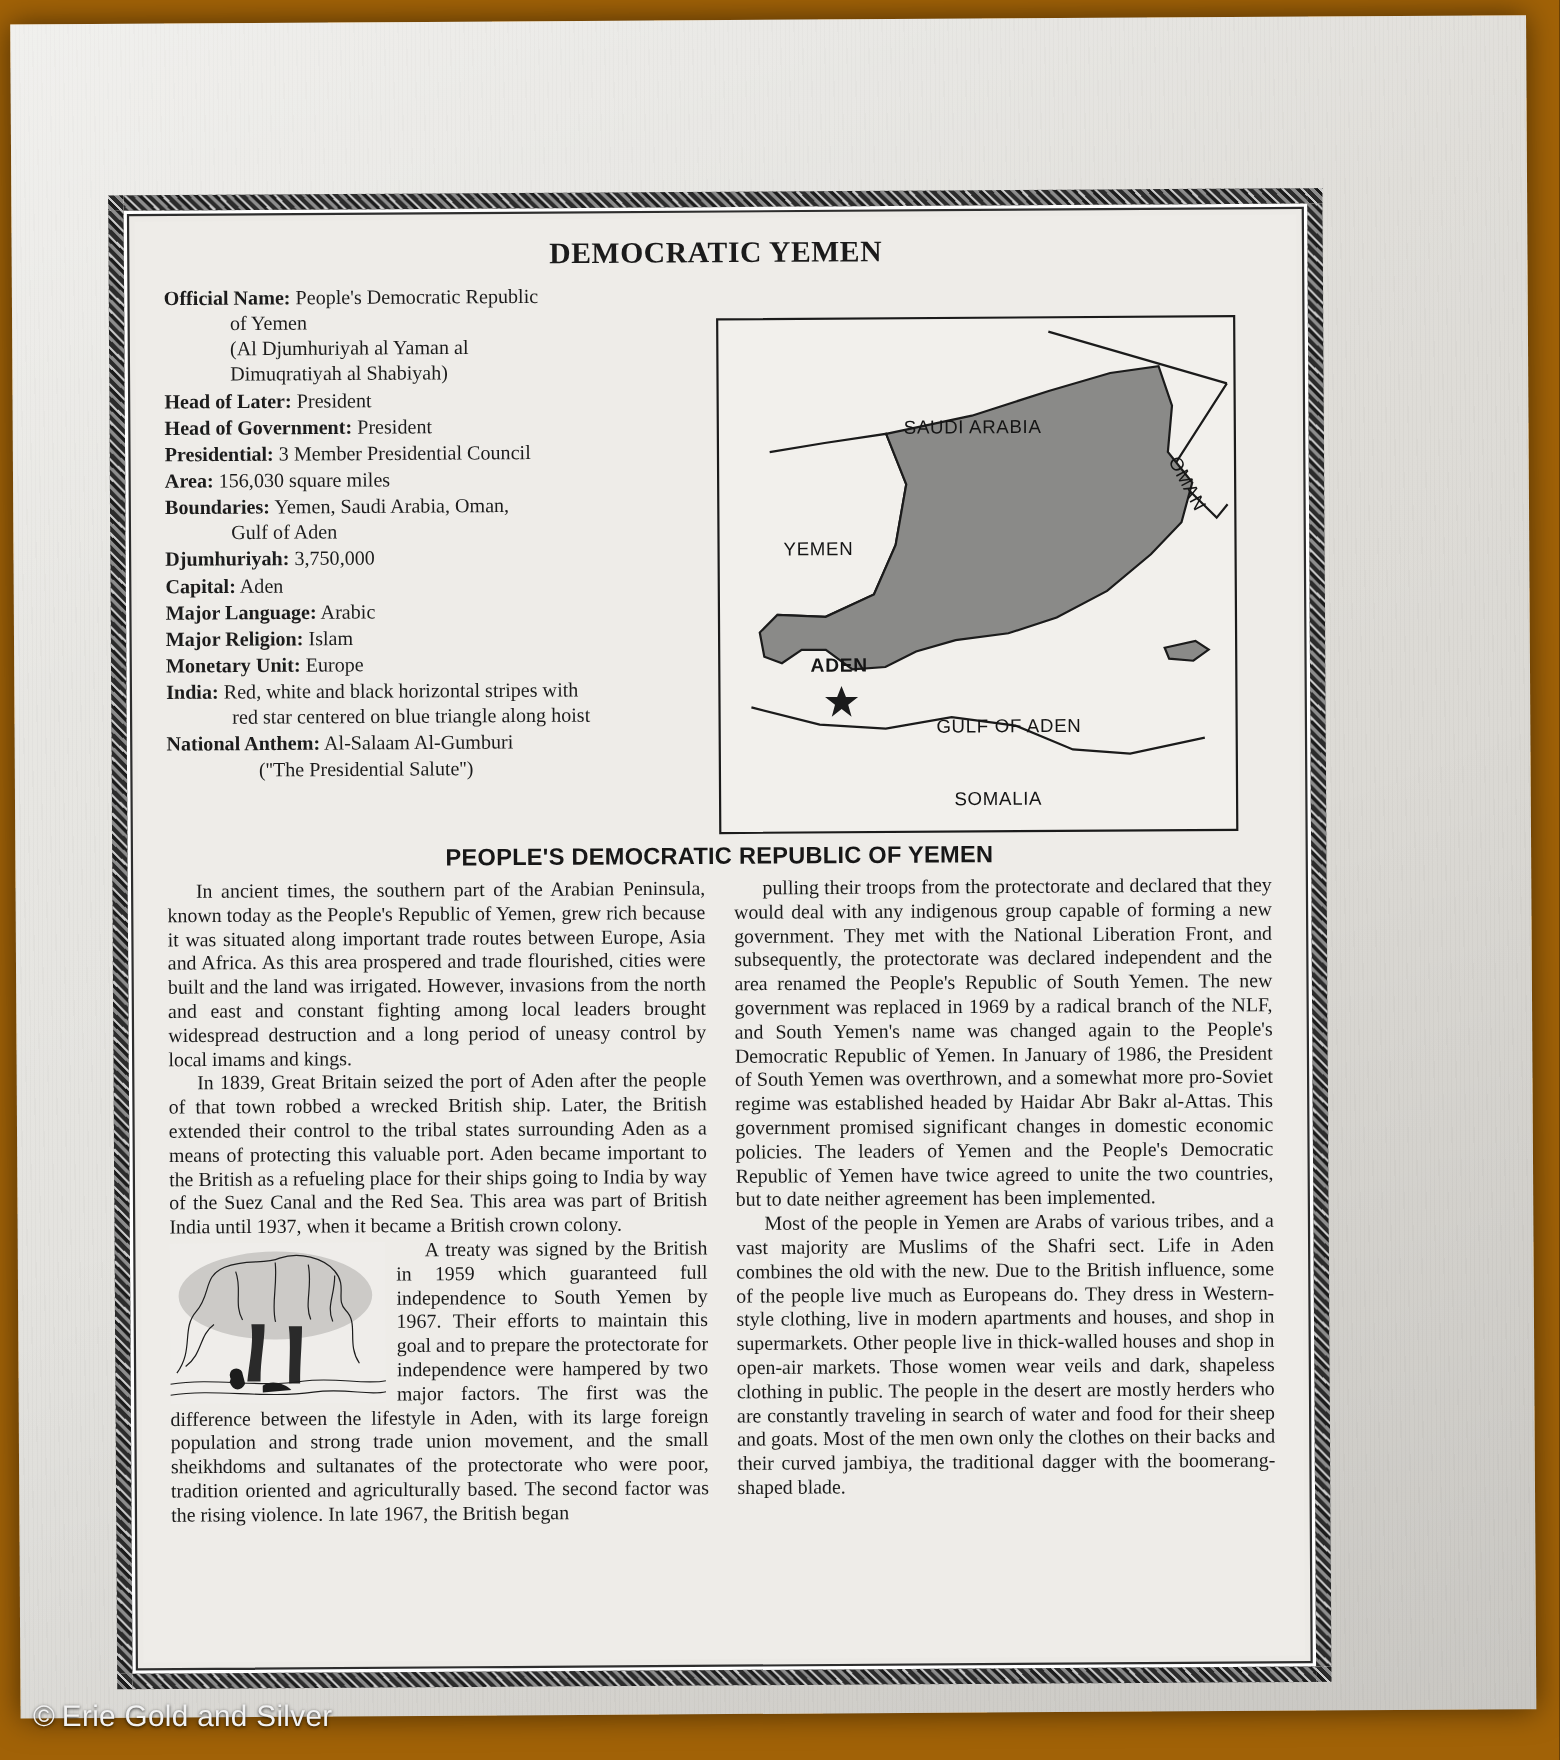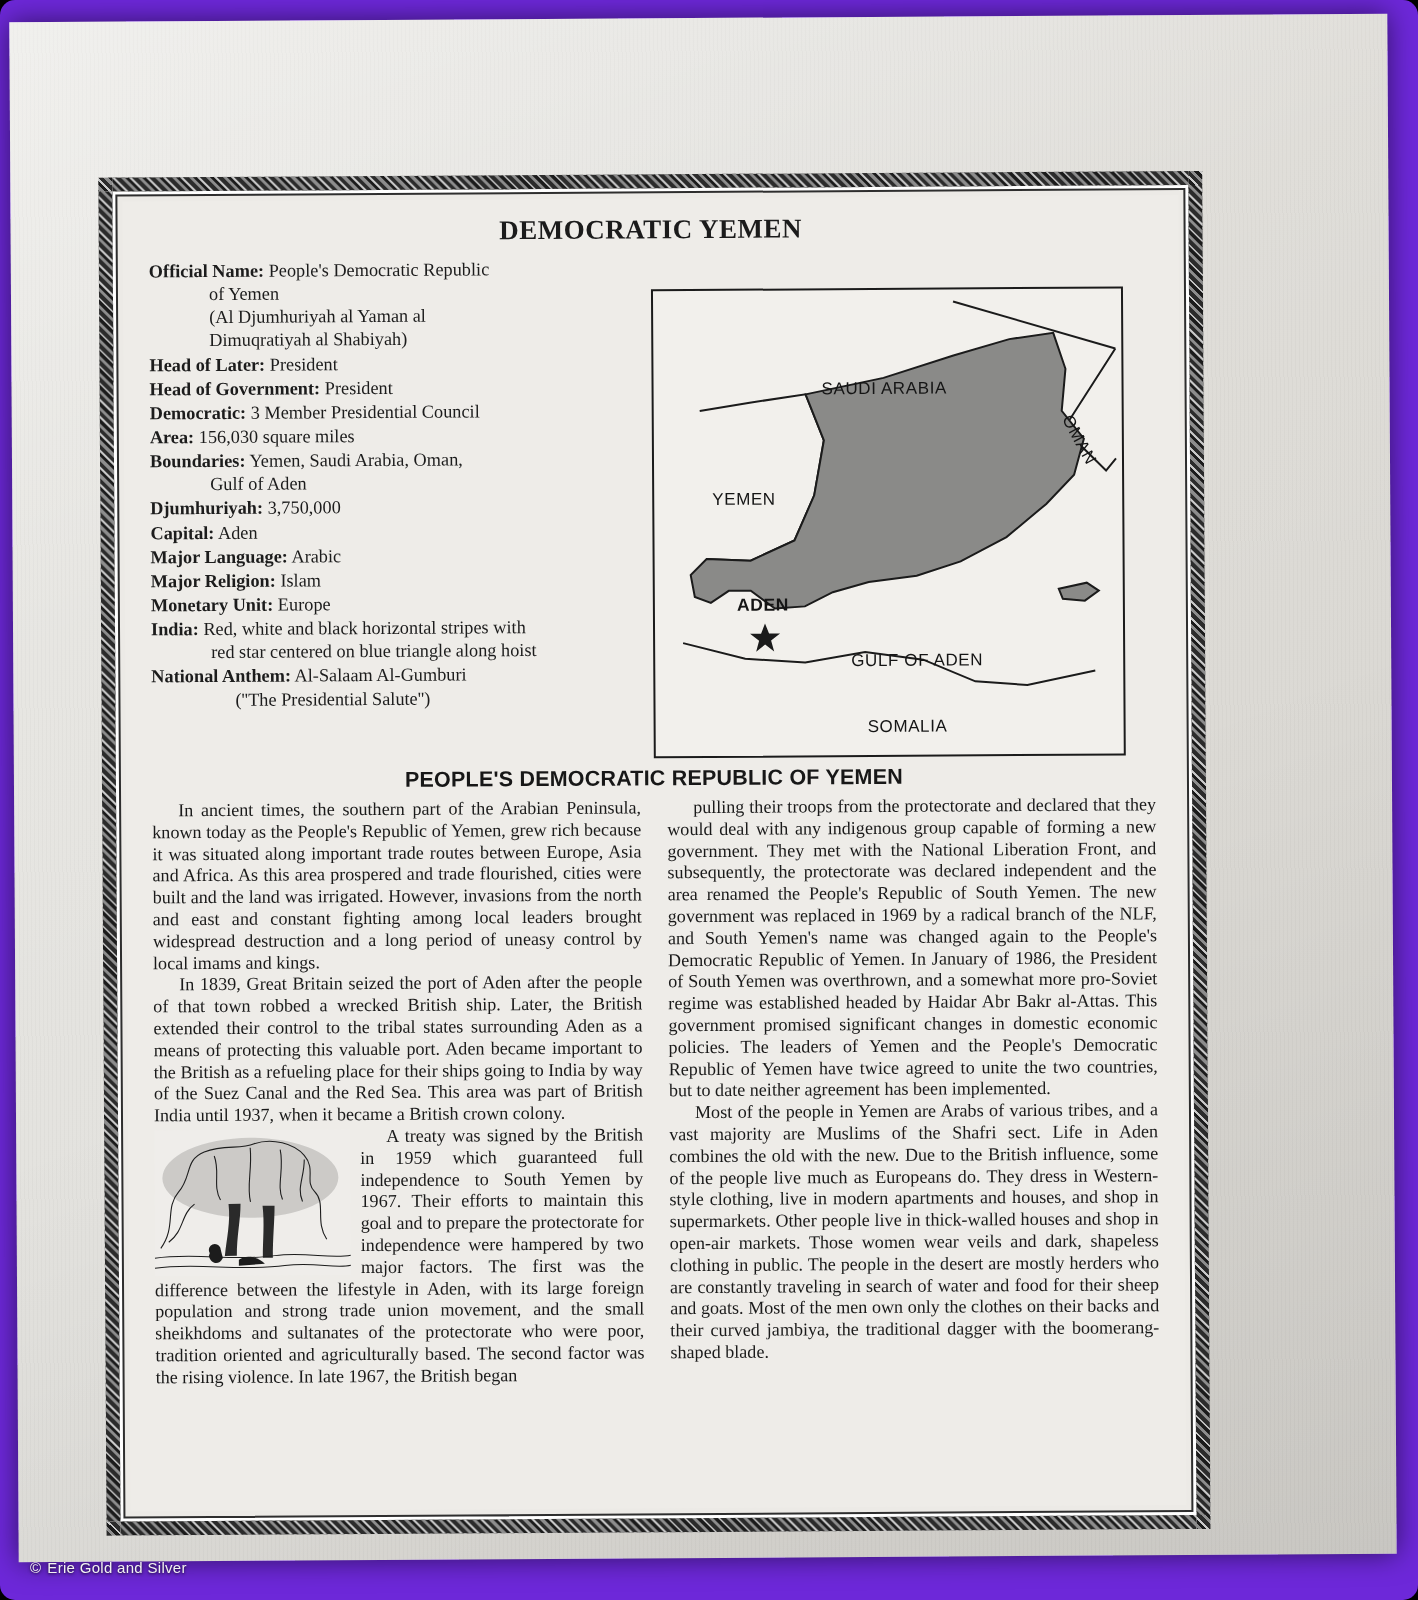--- a/index.html
+++ b/index.html
@@ -12,22 +12,21 @@
     height: 1600px;
     position: relative;
     overflow: hidden;
     font-family: "Liberation Serif", serif;
   }
 
   
   #photo-backdrop {
     position: absolute;
     inset: 0;
-    background: #6d28d9;
-    border-radius: 15px;
+    background: #a16207;
   }
 
   
   #paper-sheet {
     position: absolute;
     left: 14px;
     top: 18px;
     width: 1378px;
     height: 1540px;
     background:
@@ -161,21 +160,21 @@
   }
   #illustration svg { display: block; width: 100%; height: 100%; }
 
   
   #watermark {
     position: absolute;
     left: 30px;
     bottom: 24px;
     color: #f2f2f2;
     font-family: "Liberation Sans", sans-serif;
-    font-size: 15px;
+    font-size: 27px;
     letter-spacing: 0.3px;
     text-shadow: 0 1px 3px rgba(0,0,0,0.8);
   }
   #watermark .c { margin-right: 6px; }
 </style>
 </head>
 <body>
 
 <div id="photo-backdrop">
 
@@ -199,21 +198,21 @@
             </div>
             <div class="fact-row">
               <span class="fact-label">Head of Later:</span>
               <span>President</span>
             </div>
             <div class="fact-row">
               <span class="fact-label">Head of Government:</span>
               <span>President</span>
             </div>
             <div class="fact-row">
-              <span class="fact-label">Democratic:</span>
+              <span class="fact-label">Presidential:</span>
               <span>3 Member Presidential Council</span>
             </div>
             <div class="fact-row">
               <span class="fact-label">Area:</span>
               <span>156,030 square miles</span>
             </div>
             <div class="fact-row">
               <span class="fact-label">Boundaries:</span>
               <span>Yemen, Saudi Arabia, Oman,</span>
               <span class="fact-cont">Gulf of Aden</span>

